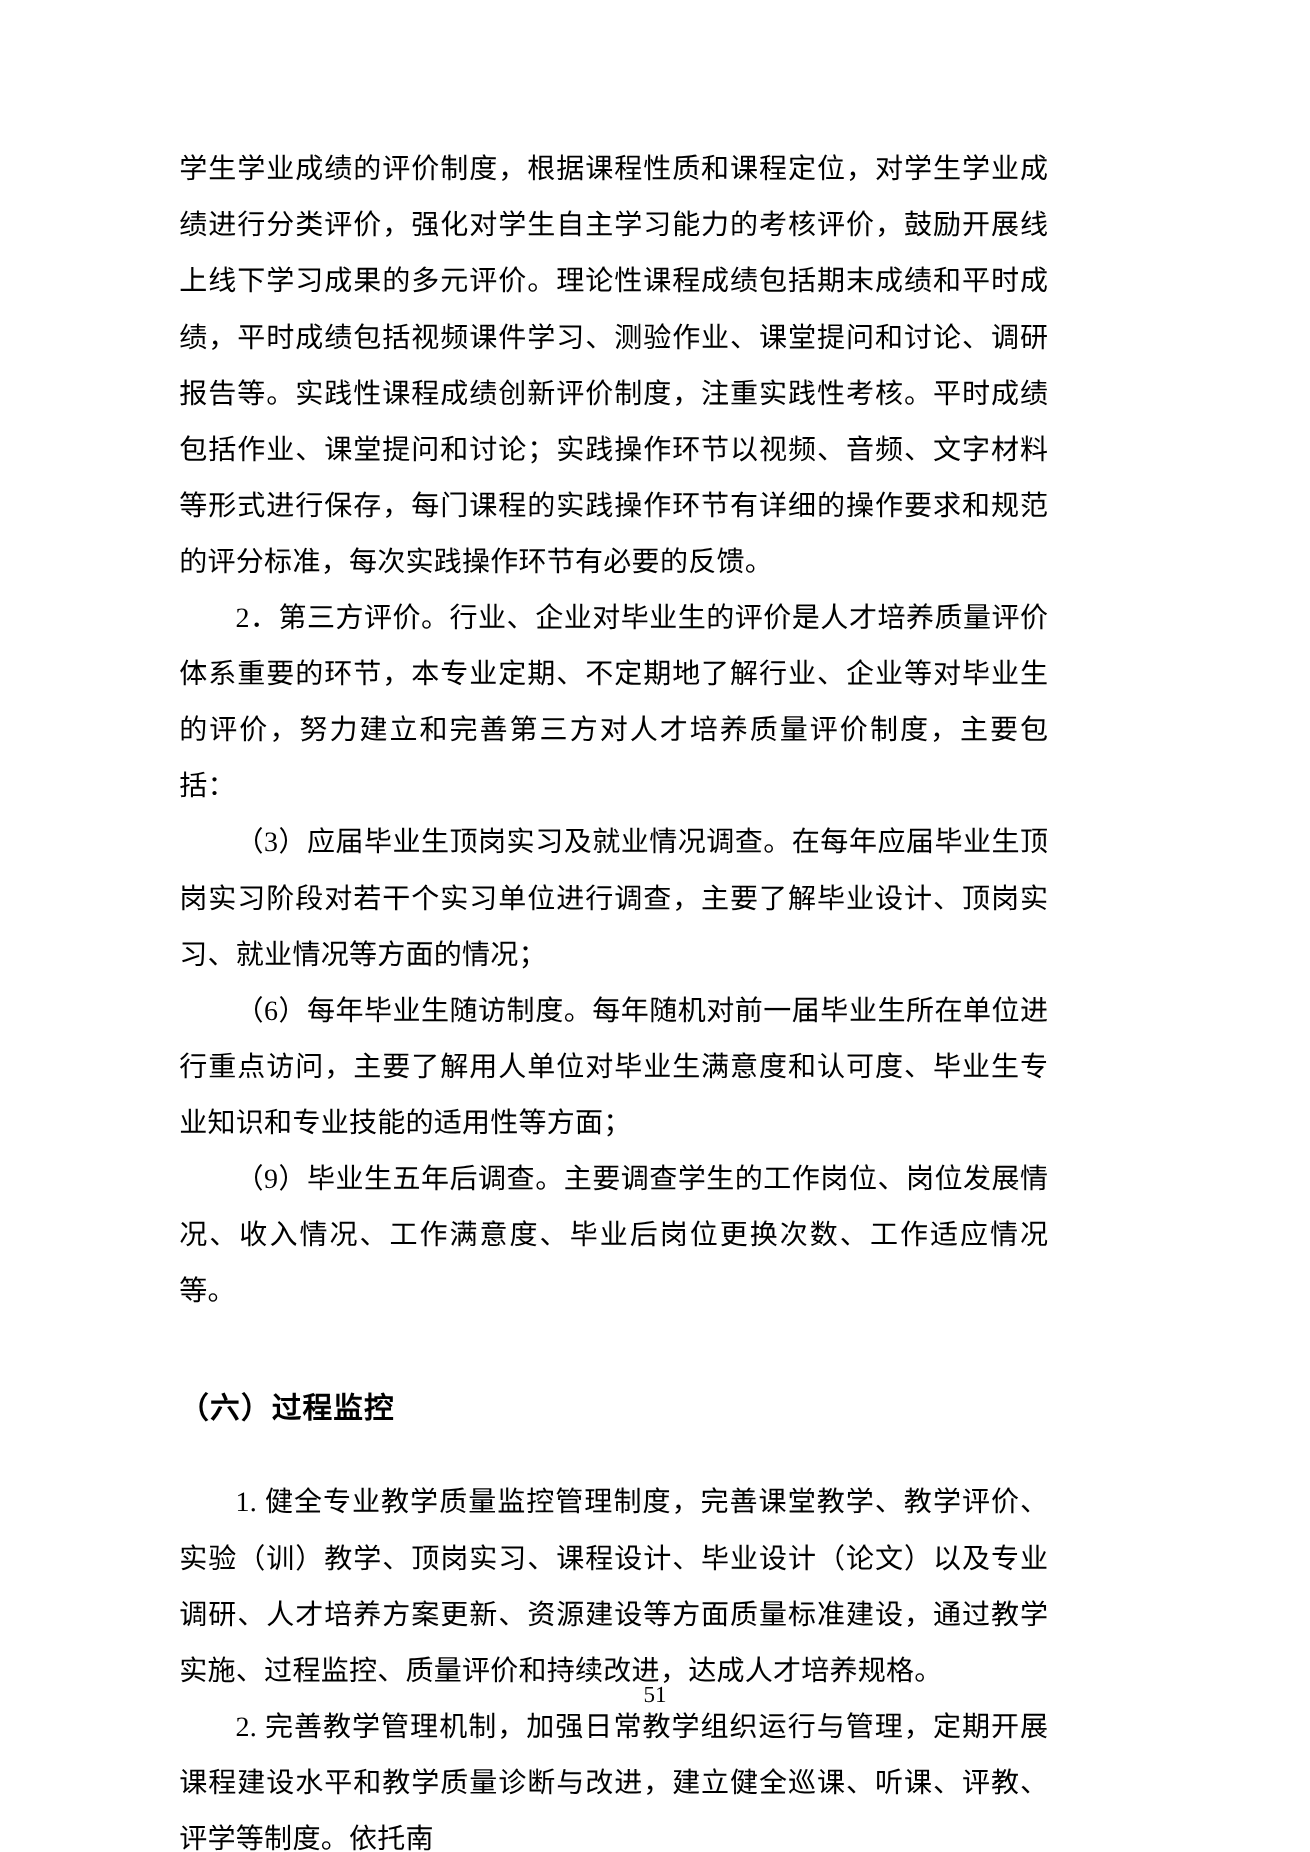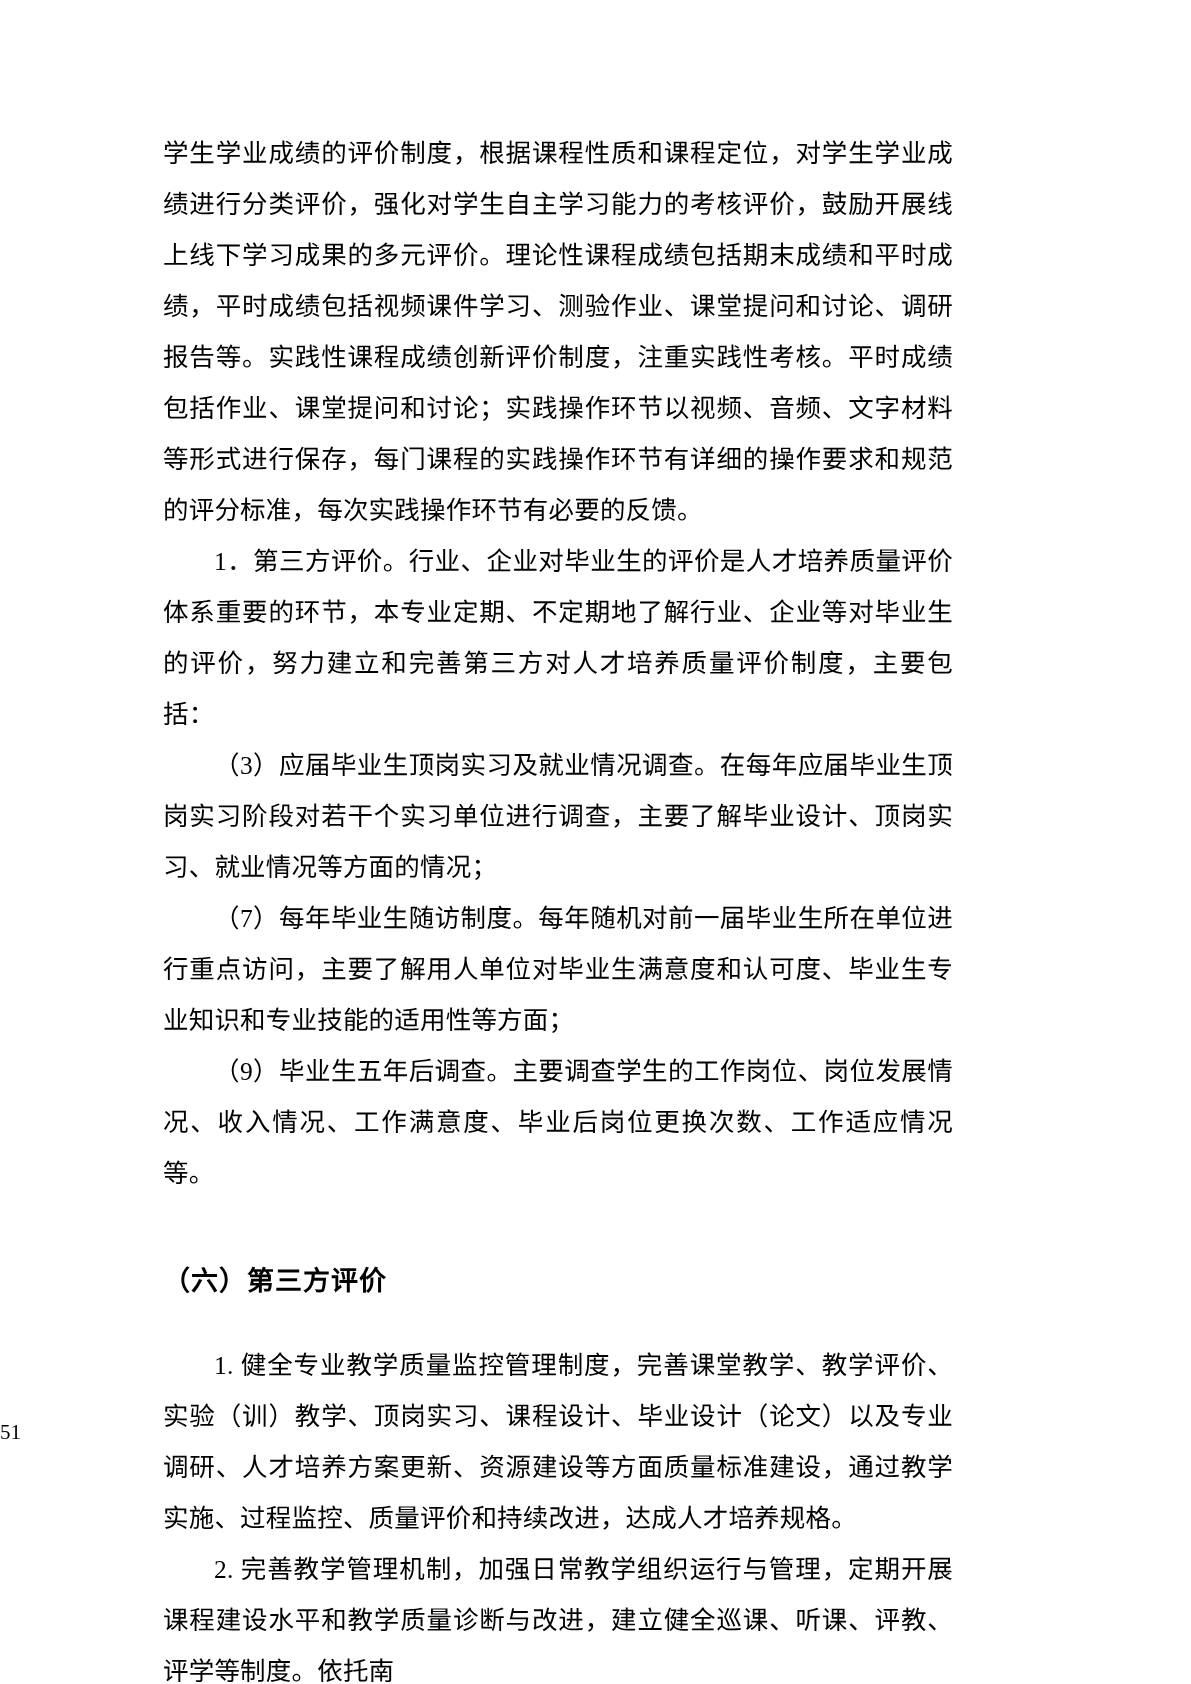--- a/index.html
+++ b/index.html
@@ -50,47 +50,47 @@
   .spacer-lg {
     height: 56px;
   }
   .spacer-md {
     height: 34px;
   }
   .page-number {
     position: absolute;
     left: 0;
     right: 0;
-    top: 1420px;
-    text-align: left;
+    top: 1528px;
+    text-align: center;
     font-size: 21px;
     font-family: "Liberation Serif", "DejaVu Serif", serif;
     color: #000000;
   }
 </style>
 </head>
 <body>
 
 <div class="page">
 
   <div class="content">
 
     <p class="para">学生学业成绩的评价制度，根据课程性质和课程定位，对学生学业成绩进行分类评价，强化对学生自主学习能力的考核评价，鼓励开展线上线下学习成果的多元评价。理论性课程成绩包括期末成绩和平时成绩，平时成绩包括视频课件学习、测验作业、课堂提问和讨论、调研报告等。实践性课程成绩创新评价制度，注重实践性考核。平时成绩包括作业、课堂提问和讨论；实践操作环节以视频、音频、文字材料等形式进行保存，每门课程的实践操作环节有详细的操作要求和规范的评分标准，每次实践操作环节有必要的反馈。</p>
 
-    <p class="para indent2">1．第三方评价。行业、企业对毕业生的评价是人才培养质量评价体系重要的环节，本专业定期、不定期地了解行业、企业等对毕业生的评价，努力建立和完善第三方对人才培养质量评价制度，主要包括：</p>
+    <p class="para indent2">2．第三方评价。行业、企业对毕业生的评价是人才培养质量评价体系重要的环节，本专业定期、不定期地了解行业、企业等对毕业生的评价，努力建立和完善第三方对人才培养质量评价制度，主要包括：</p>
 
     <p class="para indent2">（3）应届毕业生顶岗实习及就业情况调查。在每年应届毕业生顶岗实习阶段对若干个实习单位进行调查，主要了解毕业设计、顶岗实习、就业情况等方面的情况；</p>
 
-    <p class="para indent2">（7）每年毕业生随访制度。每年随机对前一届毕业生所在单位进行重点访问，主要了解用人单位对毕业生满意度和认可度、毕业生专业知识和专业技能的适用性等方面；</p>
+    <p class="para indent2">（6）每年毕业生随访制度。每年随机对前一届毕业生所在单位进行重点访问，主要了解用人单位对毕业生满意度和认可度、毕业生专业知识和专业技能的适用性等方面；</p>
 
     <p class="para indent2">（9）毕业生五年后调查。主要调查学生的工作岗位、岗位发展情况、收入情况、工作满意度、毕业后岗位更换次数、工作适应情况等。</p>
 
     <div class="spacer-lg"></div>
 
-    <h2 class="heading">（六）第三方评价</h2>
+    <h2 class="heading">（六）过程监控</h2>
 
     <div class="spacer-md"></div>
 
     <p class="para indent2">1. 健全专业教学质量监控管理制度，完善课堂教学、教学评价、实验（训）教学、顶岗实习、课程设计、毕业设计（论文）以及专业调研、人才培养方案更新、资源建设等方面质量标准建设，通过教学实施、过程监控、质量评价和持续改进，达成人才培养规格。</p>
 
     <p class="para indent2">2. 完善教学管理机制，加强日常教学组织运行与管理，定期开展课程建设水平和教学质量诊断与改进，建立健全巡课、听课、评教、评学等制度。依托南</p>
 
   </div>
 
   <div class="page-number">51</div>

